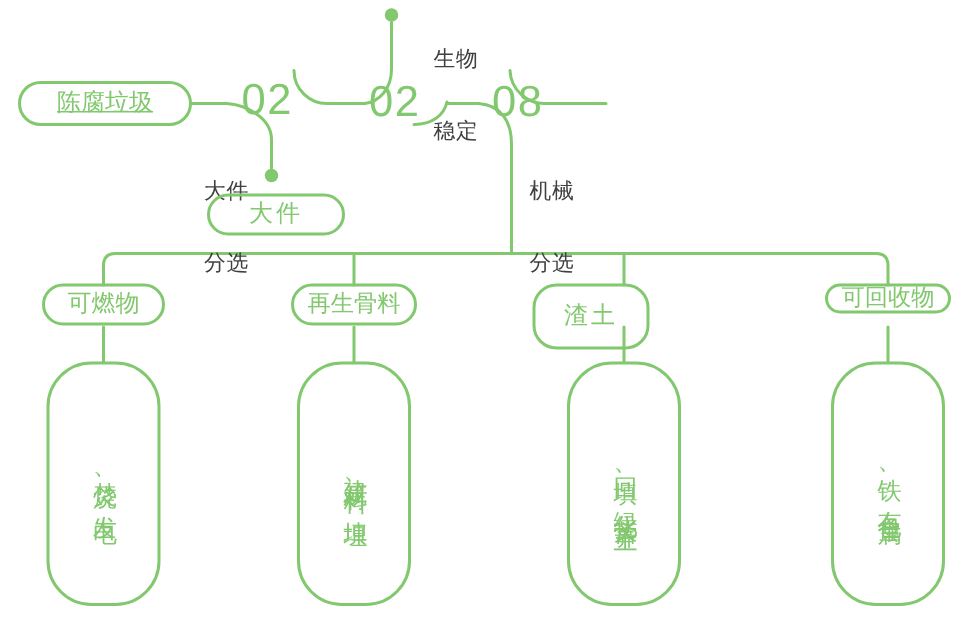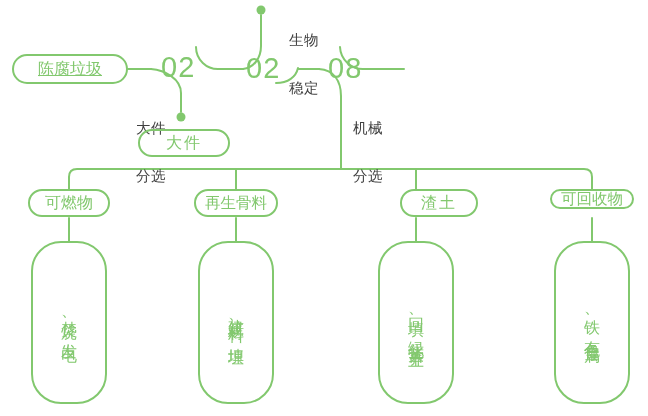--- a/index.html
+++ b/index.html
@@ -91,21 +91,21 @@
   <div class="pill" style="left:138px; top:129px; width:92px; height:28px;">
     <span class="ls2">大件</span>
   </div>
 
   <div class="pill" style="left:28px; top:189px; width:82px; height:28px;text-align:right;">
     <span>可燃物</span>
   </div>
   <div class="pill" style="left:194px; top:189px; width:84px; height:28px;">
     <span class="tight">再生骨料</span>
   </div>
-  <div class="pill" style="left:400px; top:189px; width:78px; height:28px;">
+  <div class="pill" style="left:355px; top:189px; width:78px; height:44px;">
     <span class="ls2">渣土</span>
   </div>
   <div class="pill" style="left:550px; top:189px; width:84px; height:20px;">
     <span class="tight">可回收物</span>
   </div>
 
   <div class="rbox" style="left:31px;">
     <div class="vtext">焚烧、发电</div>
   </div>
   <div class="rbox" style="left:198px;">

